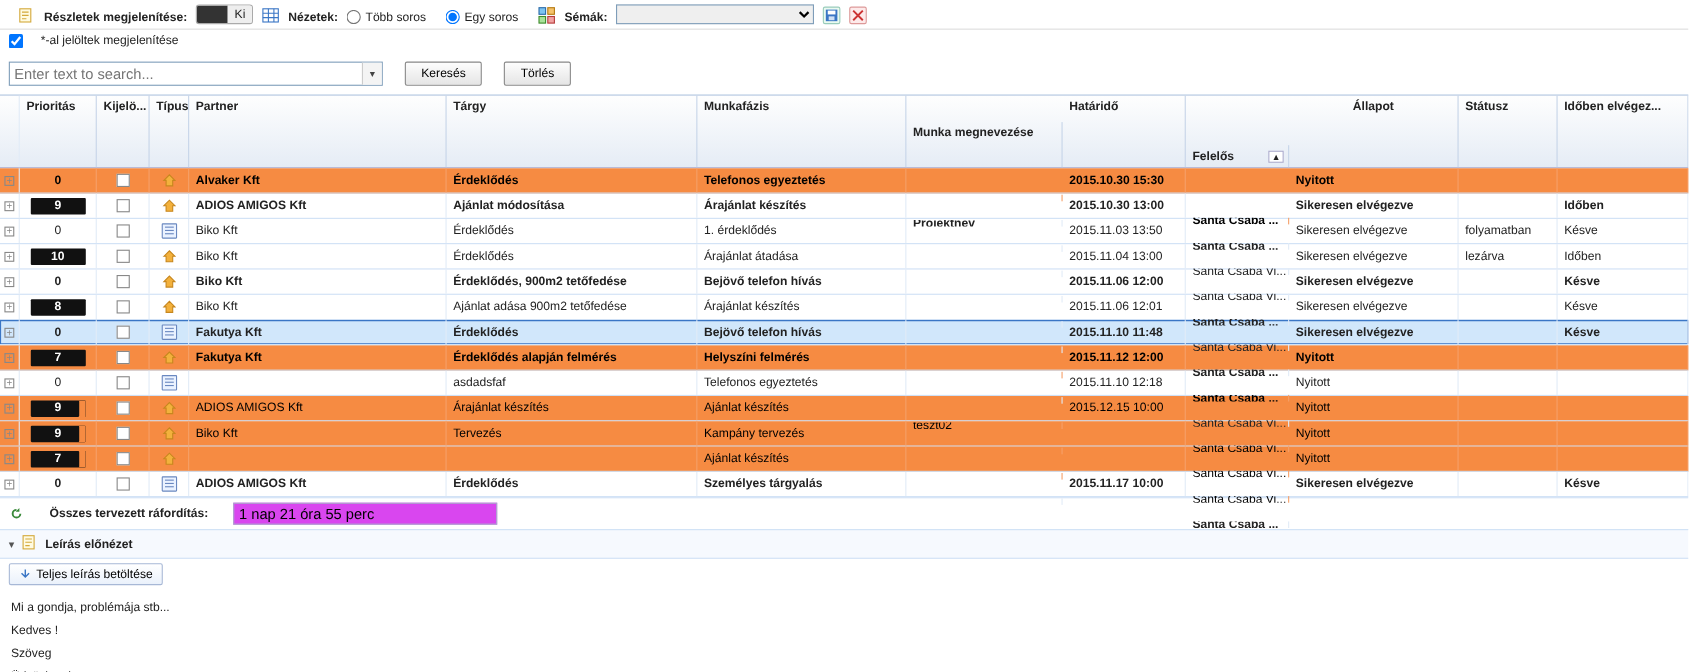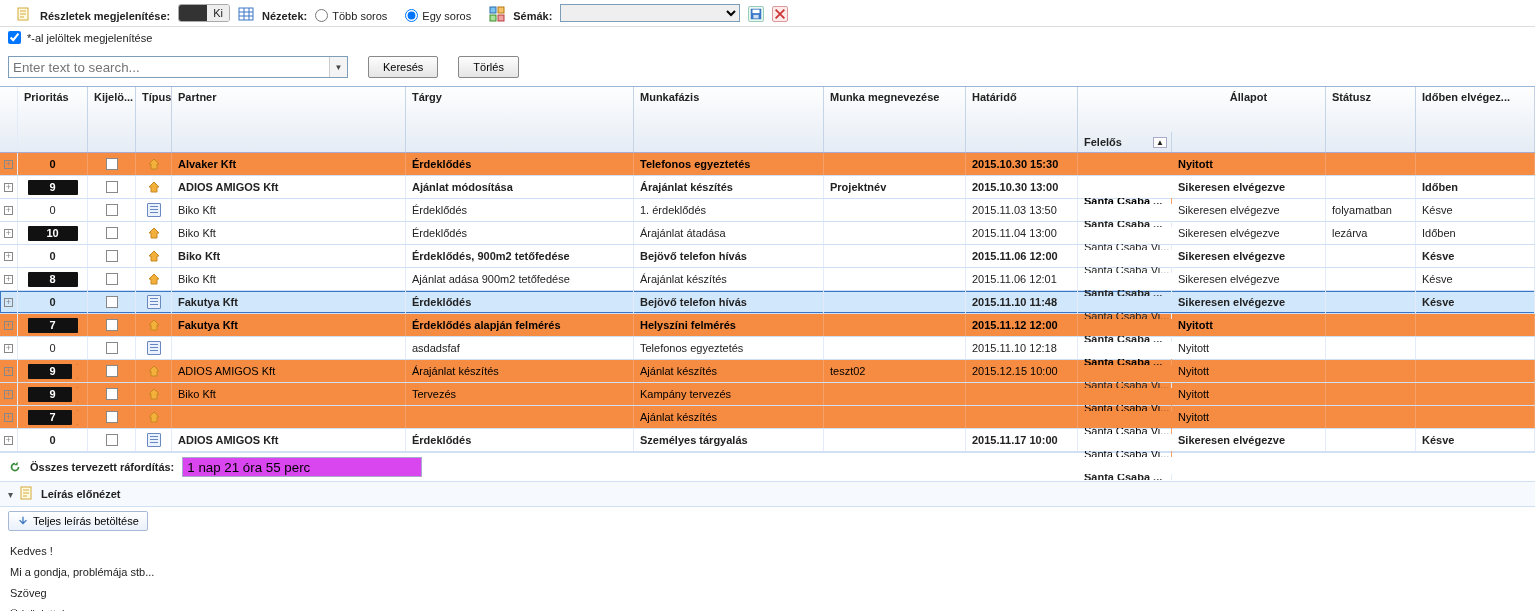--- a/index.html
+++ b/index.html
@@ -7,21 +7,21 @@
 .toolbar { display: flex; align-items: flex-end; gap: 8px; padding: 4px 16px; border-bottom: 1px solid #ddd; }
 .toolbar .icon { width: 16px; height: 16px; display: inline-block; }
 .label { font-weight: bold; }
 .toggle-chip { display: inline-flex; align-items: center; border: 1px solid #aaa; border-radius: 3px; overflow: hidden; height: 18px; }
 .toggle-chip .dark { background: #333; width: 28px; height: 100%; }
 .toggle-chip .txt { padding: 0 6px; background: #eee; height: 100%; display: flex; align-items: center; }
 .radio-lbl { display: inline-flex; align-items: center; gap: 4px; margin-right: 10px; }
 .schema-select { width: 180px; height: 18px; border: 1px solid #7e9db9; }
 .mini-btn { width: 16px; height: 16px; border: 1px solid #9cb; background: #eafaf0; display: inline-block; border-radius: 2px; }
 .mini-btn.del { border-color: #d99; background: #fdeaea; }
-.checkrow { padding: 4px 8px; display: flex; align-items: center; gap: 6px; }
+.checkrow { padding: 4px 8px; display: flex; gap: 16px; }
 .searchbar { padding: 8px; display: flex; gap: 20px; }
 .search-input-wrap { position: relative; display: inline-block; }
 .search-input { width: 340px; height: 22px; border: 1px solid #7e9db9; padding: 0 20px 0 4px; color: #888; }
 .search-dd { position: absolute; right: 1px; top: 1px; width: 18px; height: 20px; border-left: 1px solid #ccc; background: #f4f4f4; display: flex; align-items: center; justify-content: center; font-size: 8px; color: #444; }
 .btn { border: 1px solid #888; background: linear-gradient(#fdfdfd,#e5e5e5); padding: 3px 14px; border-radius: 2px; cursor: pointer; font-size: 11px; }
 .grid { border-top: 1px solid #9cb6d8; }
 .gridhead { display: flex; background: linear-gradient(#fefefe,#e5ecf5); border-bottom: 1px solid #aac; }
 .gridhead .th { padding: 4px 6px; border-right: 1px solid #c6d4e8; font-weight: bold; white-space: nowrap; overflow: hidden; position: relative; }
 .sort-arrow { position: absolute; right: 4px; top: 5px; font-size: 8px; background: #fff; border: 1px solid #aac; padding: 0 2px; }
 .row { display: flex; border-bottom: 1px solid #cfe0f5; height: 23px; align-items: stretch; }
@@ -33,35 +33,35 @@
 .row.lightblue .cell { font-weight: bold; }
 .row.sel { box-shadow: inset 0 0 0 1px #3a76c5; }
 .expand { width: 18px; border-right: 1px solid #e2ebf7; display: flex; align-items: center; justify-content: center; color: #888; font-size: 9px; }
 .expand .box { width: 9px; height: 9px; border: 1px solid #888; display: flex; align-items: center; justify-content: center; line-height: 7px; }
 .c-prio { width: 70px; justify-content: center; }
 .c-kij { width: 48px; justify-content: center; }
 .c-tip { width: 36px; justify-content: center; }
 .c-part { width: 234px; }
 .c-targy { width: 228px; }
 .c-munk { width: 190px; }
-.c-meg { width: 142px; }
+.c-meg { width: 142px; margin-top: 24px; }
 .c-hat { width: 112px; }
 .c-fel { width: 94px; margin-top: 45px; }
 .c-all { width: 154px; text-align: center; }
 .c-stat { width: 90px; }
 .c-ido { flex: 1; }
 .priobadge { background: #111; color: #fff; width: 50px; height: 15px; display: flex; align-items: center; justify-content: center; font-weight: bold; border-radius: 1px; }
 .priobadge.orange-edge { box-shadow: inset -6px 0 0 #f68b42; }
 .checkbox { width: 12px; height: 12px; border: 1px solid #888; background: #fff; }
 .typedoc { width: 14px; height: 14px; border: 1px solid #6a88c0; border-radius: 1px; background: #eaf2ff; position: relative; }
 .typedoc::after { content: ""; position: absolute; left: 2px; top: 2px; right: 2px; height: 1px; background: #6a88c0; box-shadow: 0 3px 0 #6a88c0, 0 6px 0 #6a88c0; }
 .typecall-wrap { width: 14px; height: 14px; position: relative; }
 .typecall-wrap .callshape { position: absolute; left: 0; top: 0; width: 14px; height: 14px; }
 .callshape svg { width: 14px; height: 14px; }
-.footer1 { display: flex; align-items: center; gap: 8px; padding: 4px 8px; border-top: 1px solid #cfe0f5; }
+.footer1 { display: flex; align-items: center; gap: 23px; padding: 4px 8px; border-top: 1px solid #cfe0f5; }
 .footer1 .sumicon { width: 14px; height: 14px; display: inline-block; }
 .footer1 input { width: 240px; height: 20px; border: 1px solid #aac; padding: 0 4px; background: #d946ef; }
 .preview-hdr { display: flex; align-items: center; gap: 6px; padding: 3px 8px; border-top: 1px solid #cfe0f5; border-bottom: 1px solid #cfe0f5; background: #f6f9fe; }
 .preview-hdr .chev { font-size: 10px; color: #555; }
 .load-full { margin: 4px 8px; }
 .load-full button { border: 1px solid #a7b8d6; background: linear-gradient(#fff,#eaf1fb); padding: 3px 8px; border-radius: 2px; display: flex; align-items: center; gap: 4px; font-size: 11px; }
 .preview-body { padding: 6px 10px; line-height: 1.9; }
 .noteicon svg, .tblicon svg, .schemaicon svg, .saveicon svg, .refreshicon svg { width: 16px; height: 16px; }
 </style>
 </head>
@@ -500,17 +500,17 @@
 <div class="load-full">
   <button>
     <svg viewBox="0 0 14 14" width="12" height="12">
         <path d="M7 2v8M3 6l4 4 4-4" stroke="#3a76c5" fill="none" stroke-width="1.5"></path>
       </svg>
     <span>Teljes leírás betöltése</span>
   </button>
 </div>
 
 <div class="preview-body">
+  <div>Mi a gondja, problémája stb...</div>
   <div>Kedves !</div>
-  <div>Mi a gondja, problémája stb...</div>
   <div>Szöveg</div>
   <div>Üdvözlettel:</div>
 </div>
 
 </body></html>

